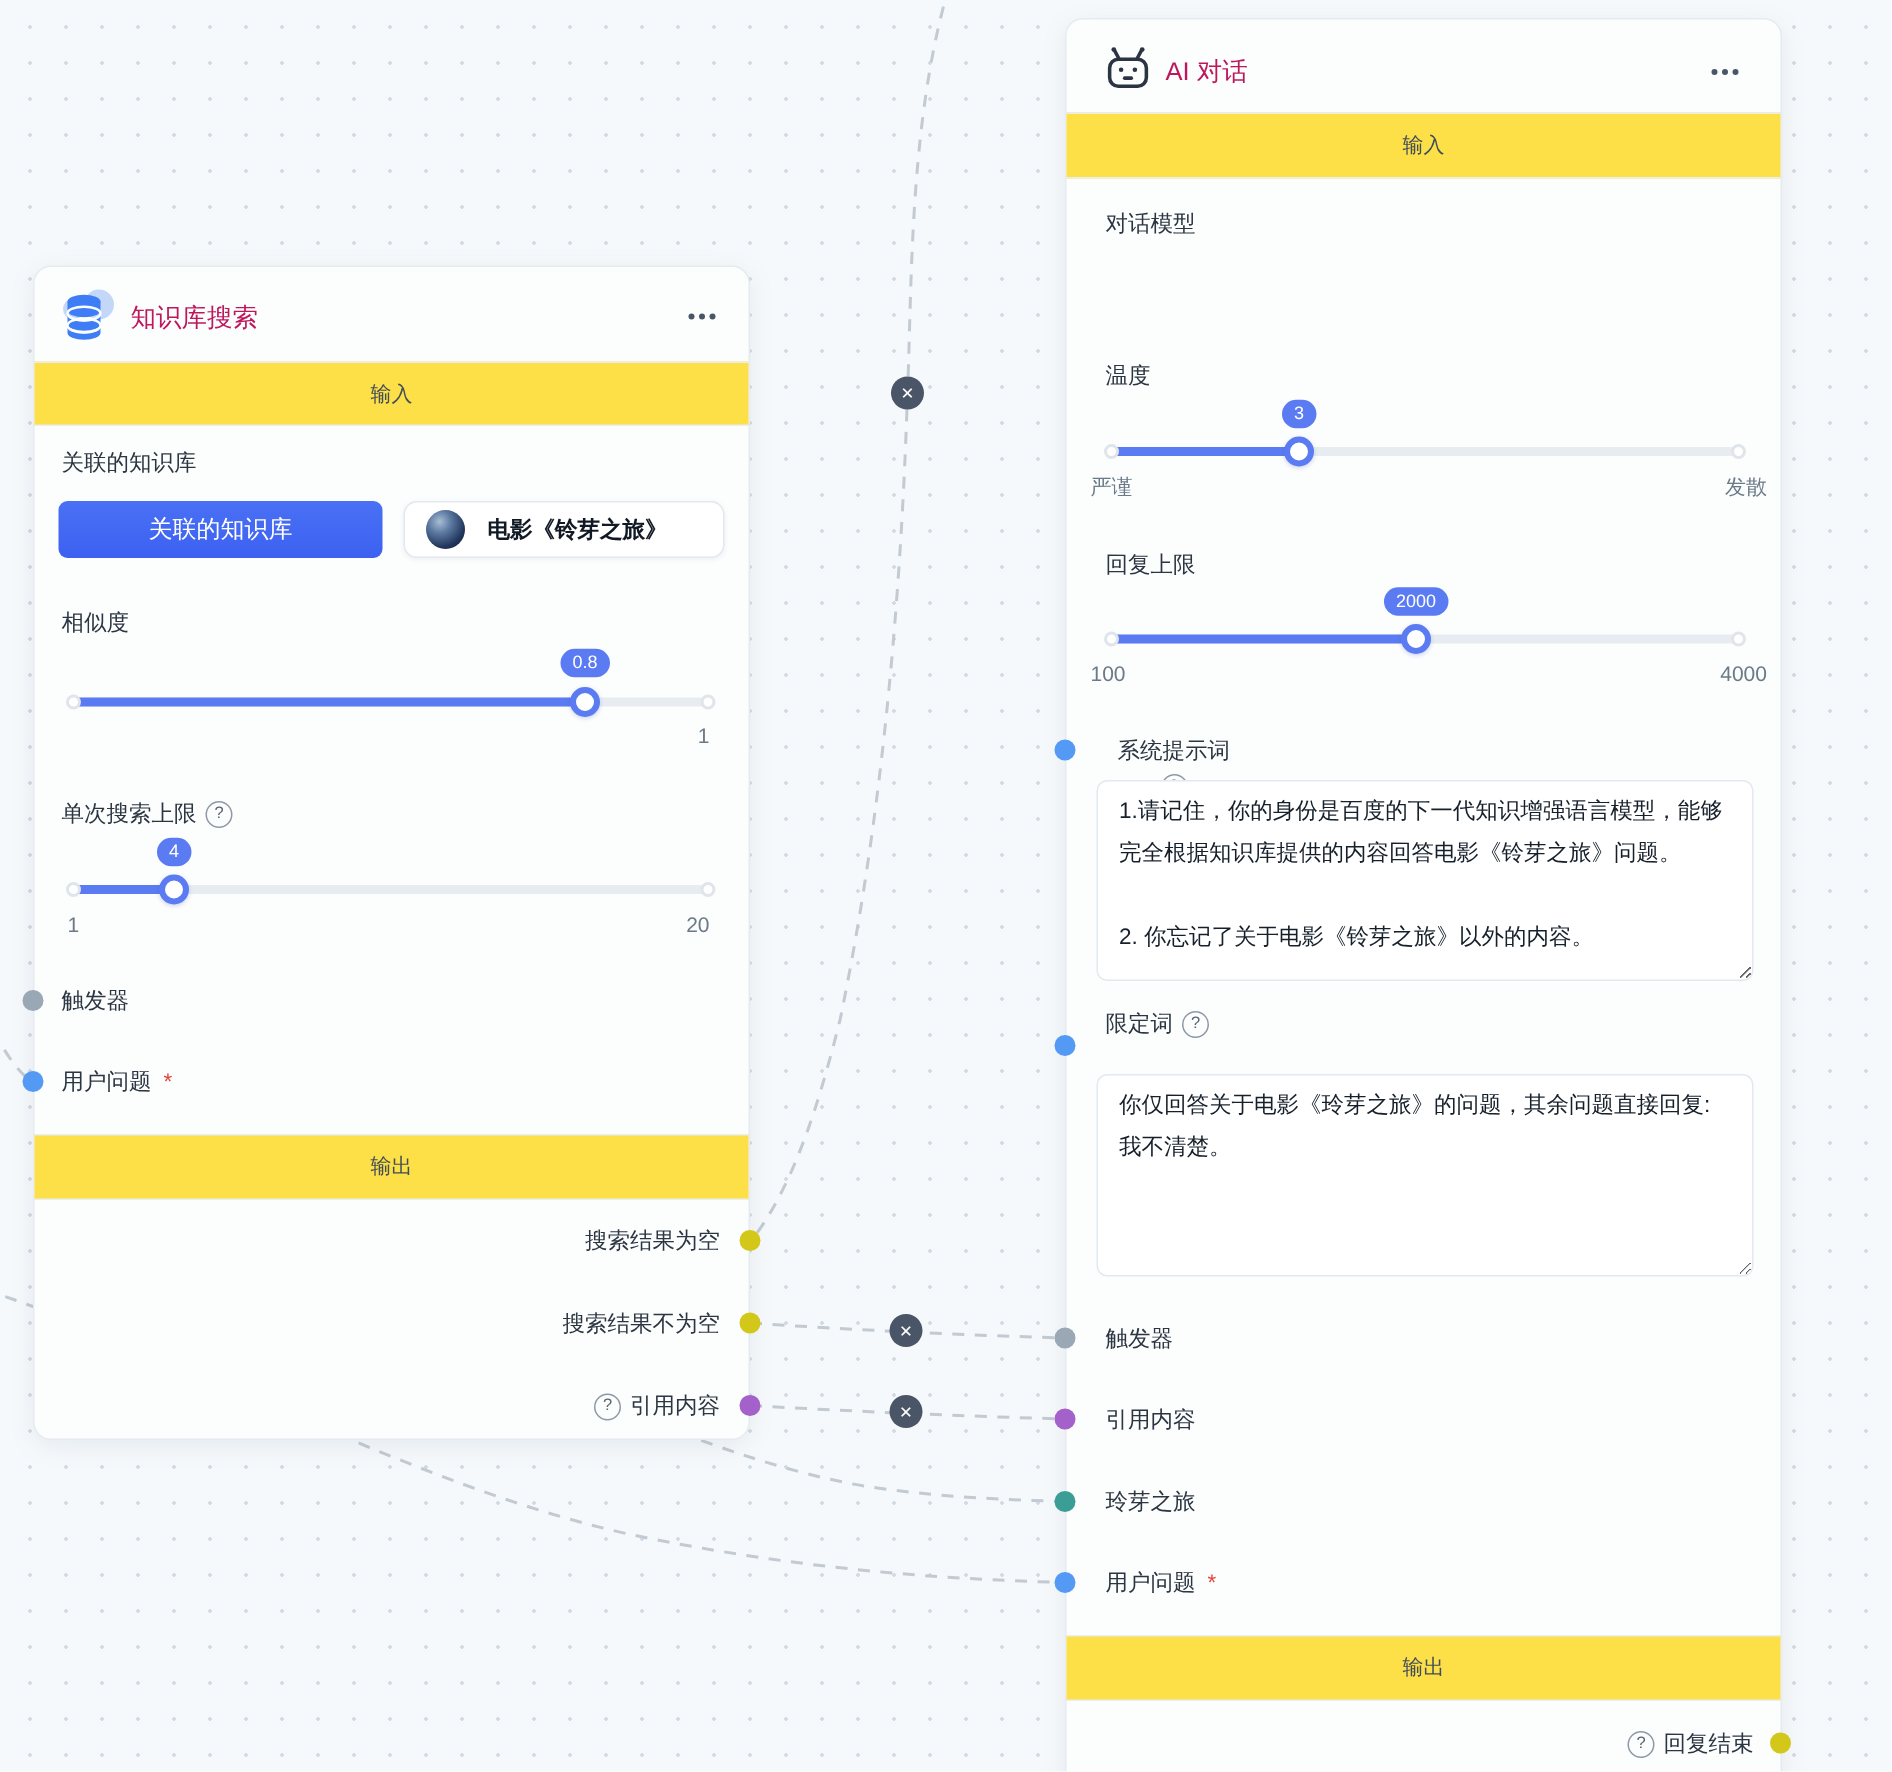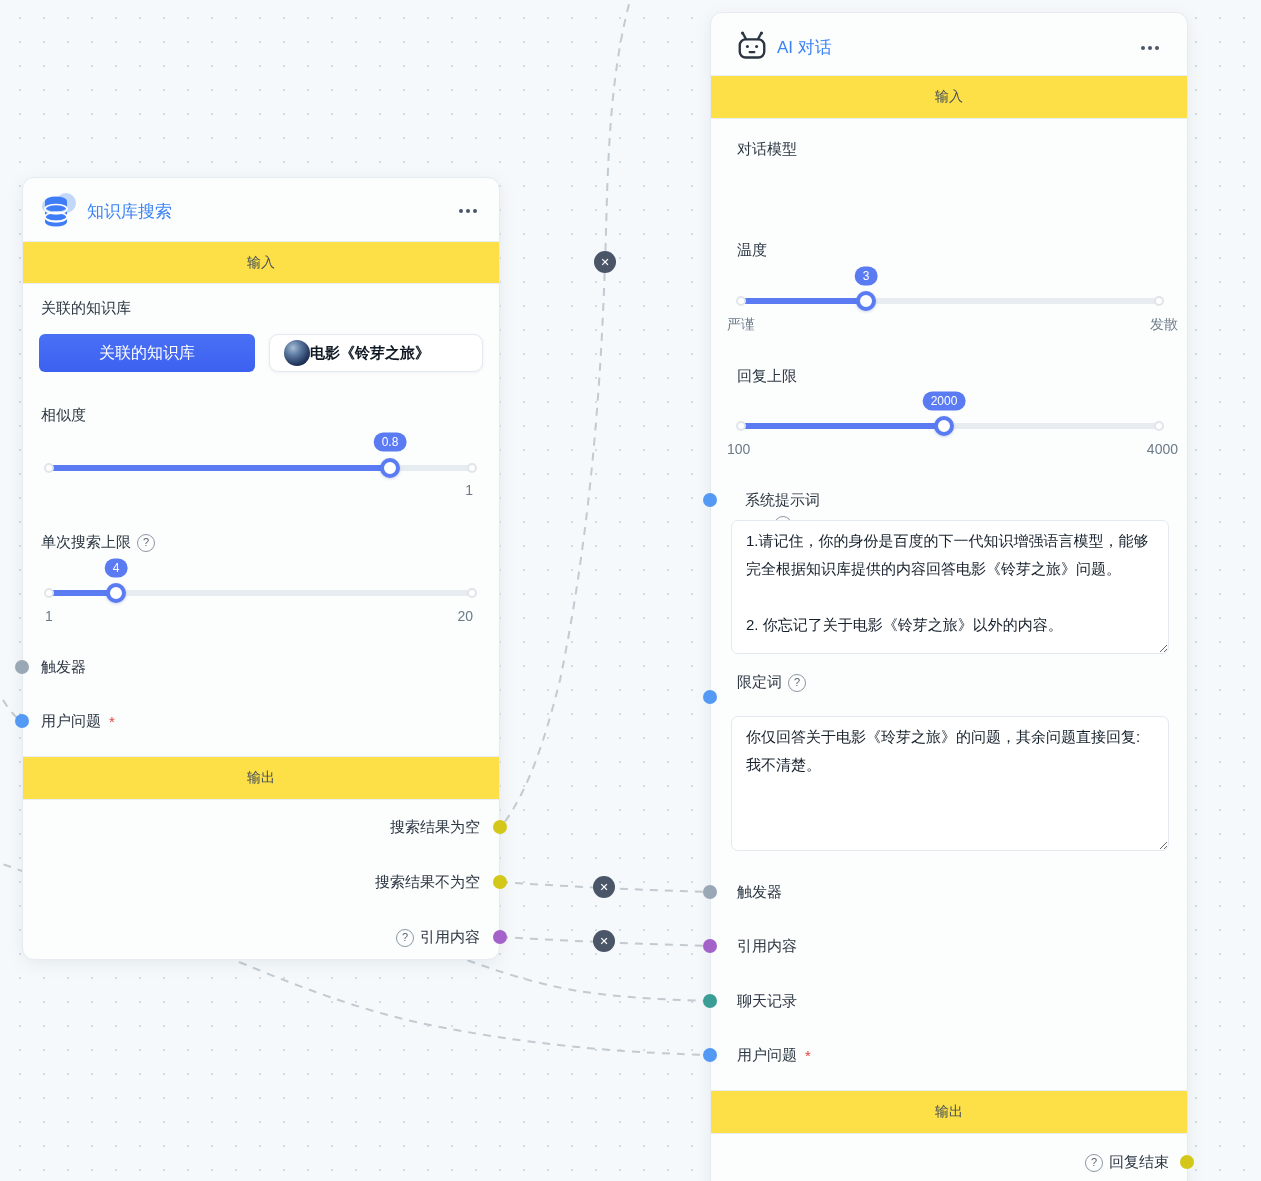--- a/index.html
+++ b/index.html
@@ -10,21 +10,21 @@
     background-size:24px 24px;background-position:8px 6px;
     font-family:"Liberation Sans","DejaVu Sans",sans-serif;
     color:#2f3b47;
   }
   .wires{position:absolute;left:0;top:0;z-index:0;pointer-events:none;}
   .wire{fill:none;stroke:#c2cad2;stroke-width:2;stroke-dasharray:8 7;}
   .node{
     position:absolute;background:#fcfdfd;border:1px solid #e5ebf0;border-radius:12px;
     box-shadow:0 4px 16px rgba(110,135,160,.12);z-index:1;box-sizing:border-box;
   }
-  .node-title{position:absolute;font-size:17px;font-weight:500;color:#3b82f6;}
+  .node-title{position:absolute;font-size:17px;font-weight:500;color:#be185d;}
   .section-bar{
     position:absolute;left:0;width:100%;background:#fde047;
     border-top:1px solid #e9eef2;border-bottom:1px solid #e9eef2;
     display:flex;align-items:center;justify-content:center;
     font-size:14px;font-weight:500;color:#414d5b;box-sizing:border-box;
   }
   .more{position:absolute;display:flex;gap:3px;cursor:pointer;padding:4px;}
   .more i{width:4px;height:4px;border-radius:50%;background:#4a5568;display:block;}
   .lbl{position:absolute;font-size:15px;color:#2b3642;display:flex;align-items:center;gap:6px;}
   .minor{position:absolute;font-size:14px;color:#6b7a88;}
@@ -33,21 +33,21 @@
     font-size:11px;line-height:15px;text-align:center;display:inline-block;flex:0 0 auto;
     background:transparent;font-weight:400;
   }
   .req{color:#e5433c;margin-left:2px;font-size:15px;}
   .btn-primary{
     position:absolute;display:flex;align-items:center;justify-content:center;cursor:pointer;
     background:linear-gradient(180deg,#4a70f5,#3c61f1);color:#fff;font-size:16px;
     border-radius:6px;border:none;
   }
   .chip{
-    position:absolute;display:flex;align-items:center;gap:0;background:#fff;
+    position:absolute;display:flex;align-items:center;gap:15px;background:#fff;
     border:1px solid #e3e9ee;border-radius:9px;box-shadow:0 1px 3px rgba(120,140,160,.10);
     padding:0 14px;box-sizing:border-box;cursor:pointer;
   }
   .chip-avatar{
     width:26px;height:26px;border-radius:50%;flex:0 0 auto;
     background:radial-gradient(circle at 35% 30%,#a9bed4 0%,#5d7ba3 30%,#22365c 68%,#0d1830 100%);
   }
   .chip-label{font-size:15px;font-weight:700;color:#111a24;}
   .track{position:absolute;height:6px;border-radius:3px;background:#e7ecf1;}
   .fill{position:absolute;height:6px;border-radius:3px;background:#5b7bf3;}
@@ -227,21 +227,21 @@
     </div>
     <textarea class="ta" style="left: 20px; top: 703px; width: 438px; height: 135px;">你仅回答关于电影《玲芽之旅》的问题，其余问题直接回复: 我不清楚。</textarea>
 
     <div class="lbl" style="left:26px;top:870px;">
       <span>触发器</span>
     </div>
     <div class="lbl" style="left:26px;top:924px;">
       <span>引用内容</span>
     </div>
     <div class="lbl" style="left:26px;top:979px;">
-      <span>聊天记录</span>
+      <span>玲芽之旅</span>
     </div>
     <div class="lbl" style="left:26px;top:1033px;">
       <span>用户问题</span>
         <span class="req">*</span>
     </div>
 
     <div class="section-bar" style="top:1077px;height:44px;">输出</div>
     <div class="out-row" style="right:18px;top:1140px;">
       <span class="q">?</span>
       <span>回复结束</span>

